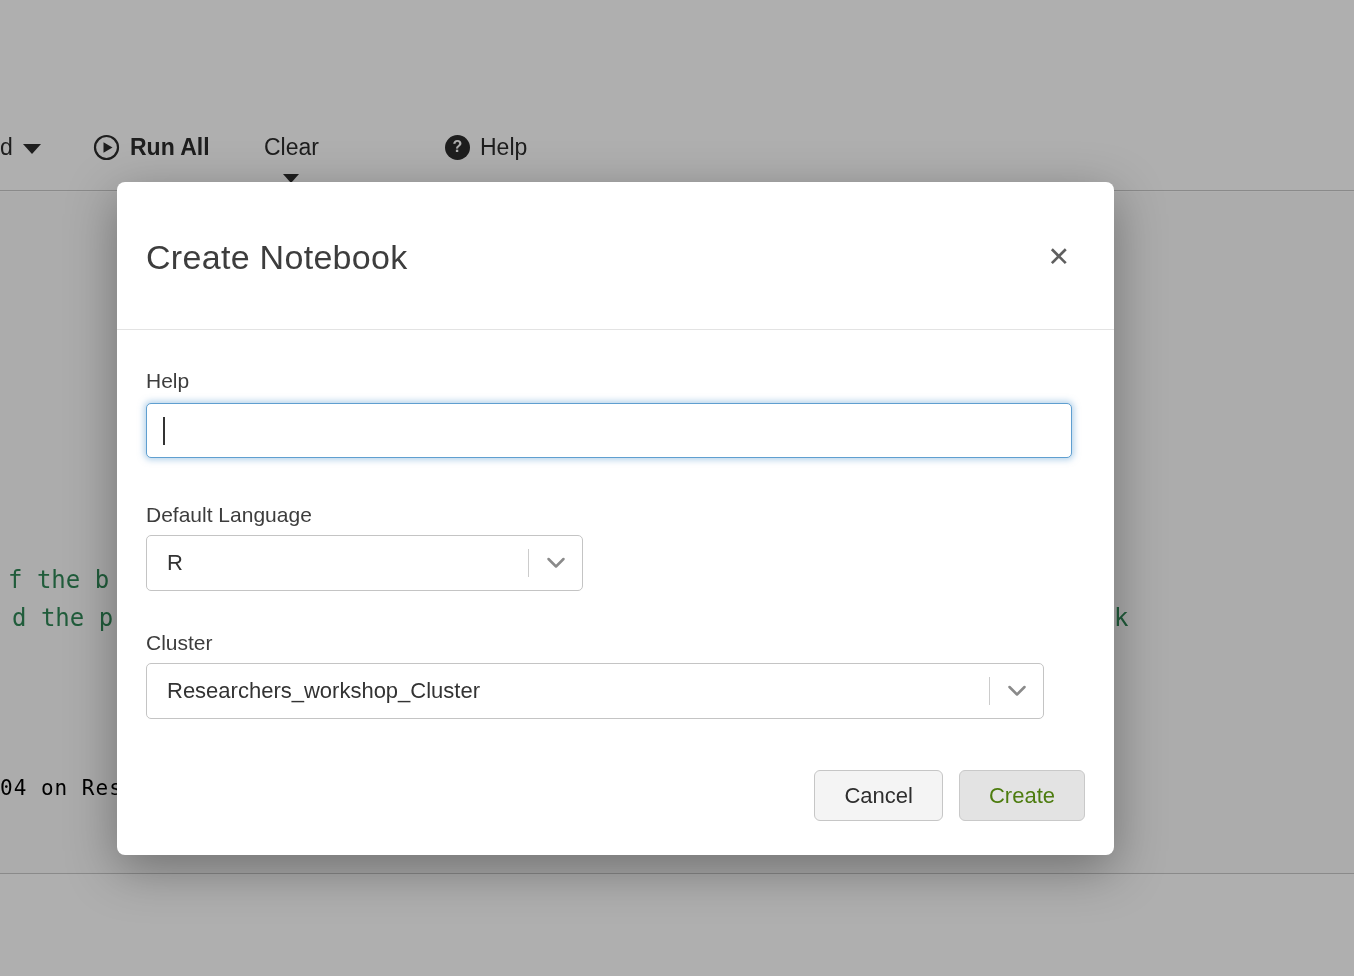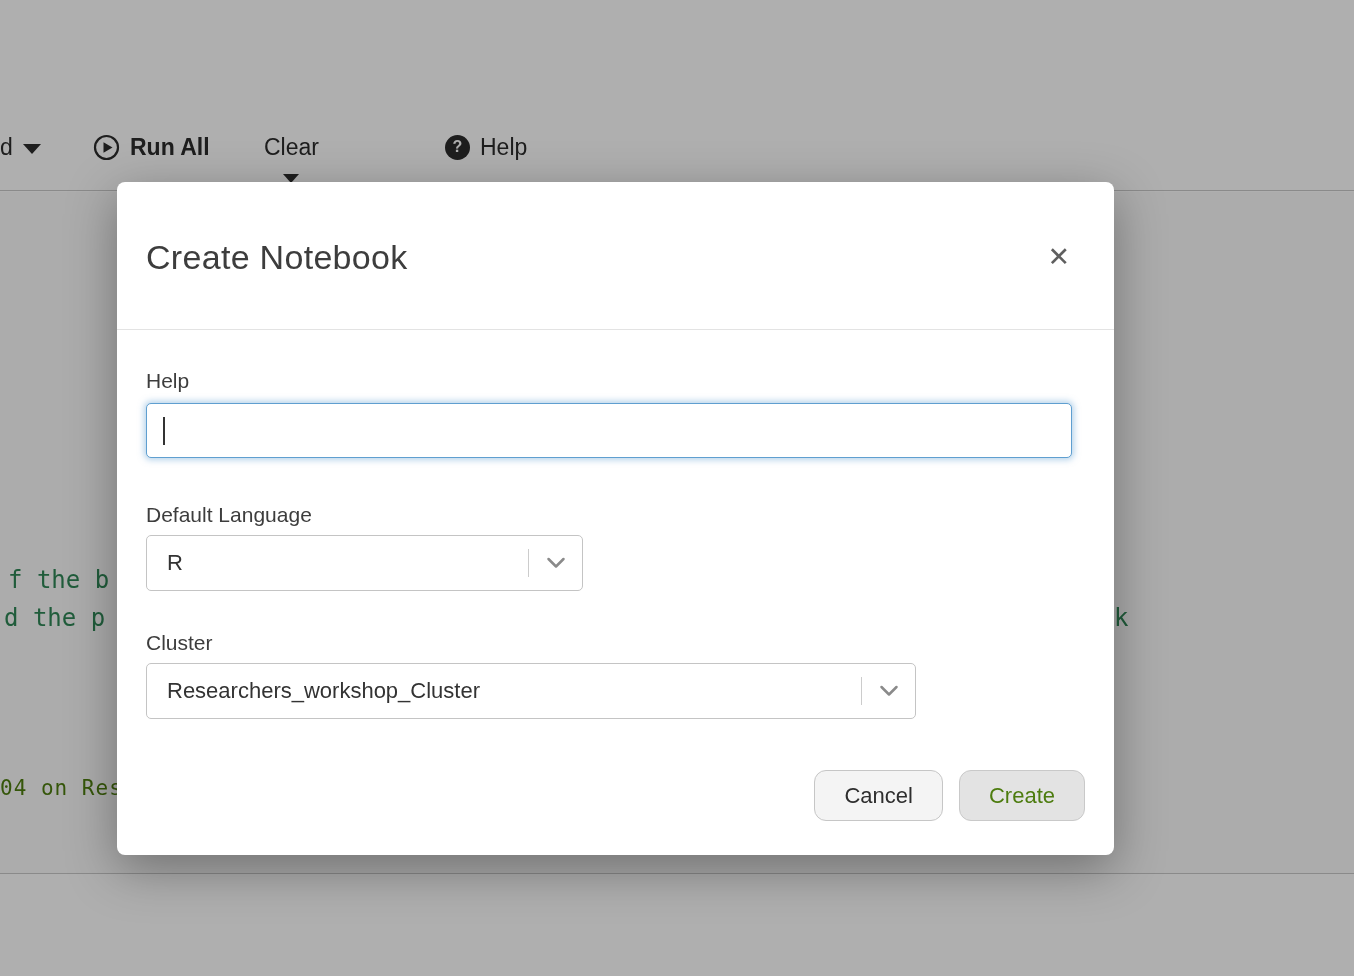--- a/index.html
+++ b/index.html
@@ -43,26 +43,26 @@
   }
   .bottombar {
     position:absolute; left:0; right:0; top:873px; height:103px;
     background:#fbfbfb; border-top:1px solid #c6c6c6;
   }
   .code-frag {
     position:absolute; font-family:"DejaVu Sans Mono", monospace;
     color:#2e8555; font-size:24px; white-space:pre;
   }
   .frag-1 { left:8px;      top:566px; }
-  .frag-2 { left:4px;      top:604px; }
+  .frag-2 { left:12px;      top:604px; }
   .frag-k { left:1114px; top:604px; }
   .frag-status {
     position:absolute; left:0; top:776px;
     font-family:"DejaVu Sans Mono", monospace;
-    font-size:21px; letter-spacing:1px; color:#4d7c0f; white-space:pre;
+    font-size:21px; letter-spacing:1px; color:#000000; white-space:pre;
   }
 
   
   .overlay {
     position:absolute; inset:0; background:rgba(0,0,0,0.30); z-index:10;
   }
 
   
   .modal {
     position:absolute; left:117px; top:182px; width:997px; height:673px;
@@ -94,31 +94,31 @@
   .text-caret {
     position:absolute; left:17px; top:14px; width:2px; height:28px; background:#333;
   }
 
   .select {
     margin-top:8px; height:56px; background:#fff;
     border:1px solid #c4c4c4; border-radius:5px;
     display:flex; align-items:center; cursor:pointer;
   }
   .language-select { width:437px; }
-  .cluster-select  { width:770px; }
+  .cluster-select  { width:898px; }
   .select-value { flex:1; padding-left:20px; font-size:22px; color:#333; white-space:nowrap; overflow:hidden; }
   .select-divider { width:1px; height:28px; background:#ccc; }
   .select-chevron { width:53px; display:flex; align-items:center; justify-content:center; }
 
   .modal-footer {
     margin-top:51px; margin-right:-13px;
     display:flex; justify-content:flex-end; gap:16px;
   }
   .btn {
-    height:51px; padding:4px 29px; font-size:22px; border-radius:12px;
+    height:51px; padding:4px 29px; font-size:22px; border-radius:6px;
     border:1px solid #c6c6c6; font-family:"Liberation Sans", sans-serif;
     cursor:pointer;
   }
   .btn-cancel { background:#f4f4f4; color:#2e2e2e; }
   .btn-create { background:#e3e3e3; color:#4d7c0f; border-color:#c9c9c9; cursor:default; }
 </style>
 </head>
 <body>
 
 <div class="screen">

